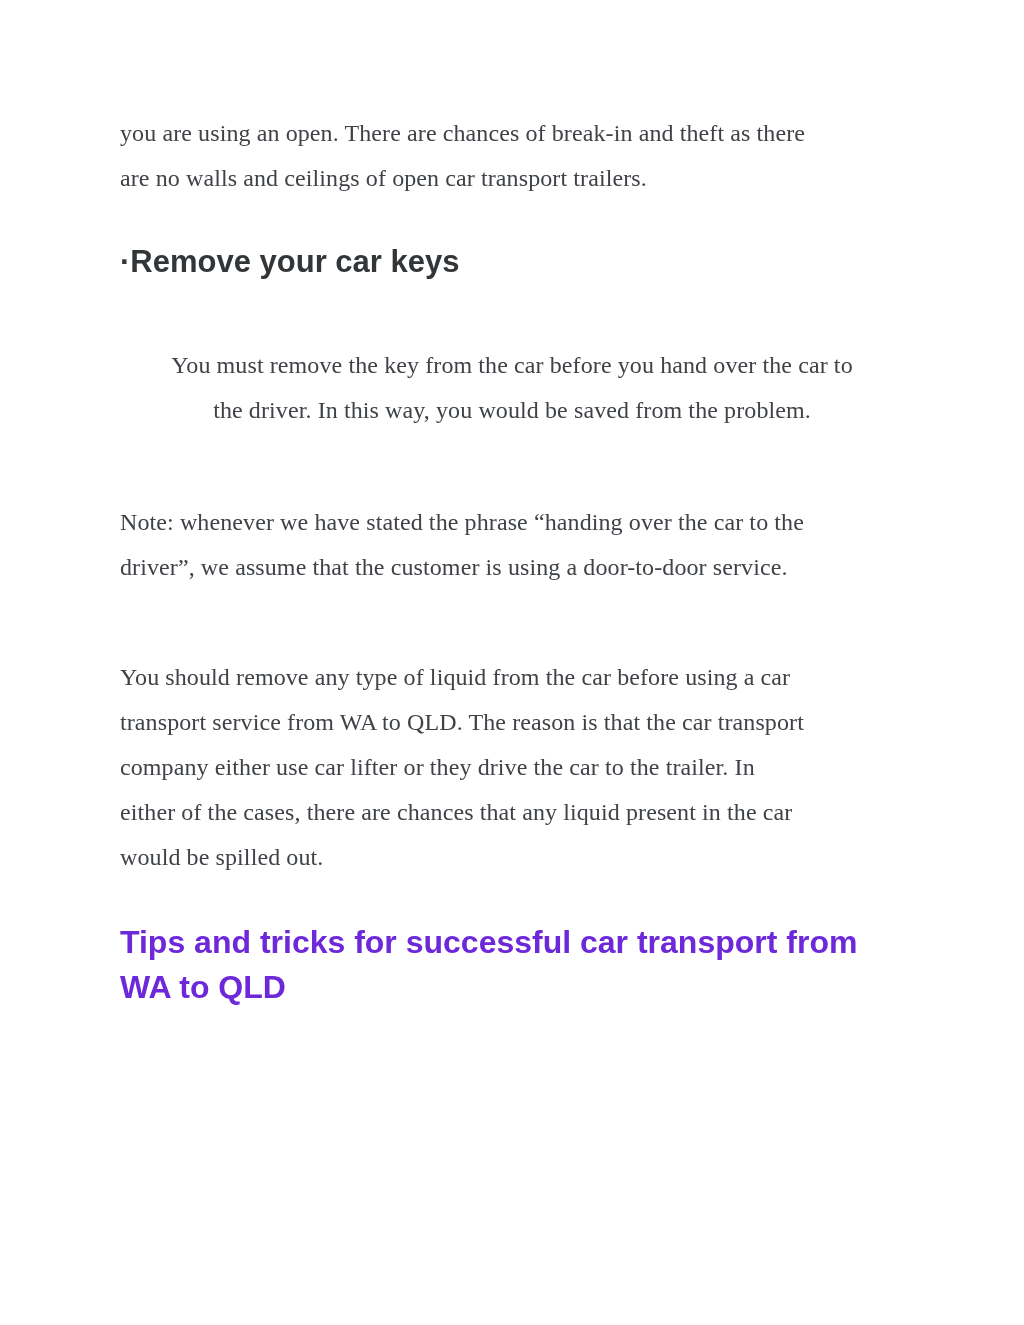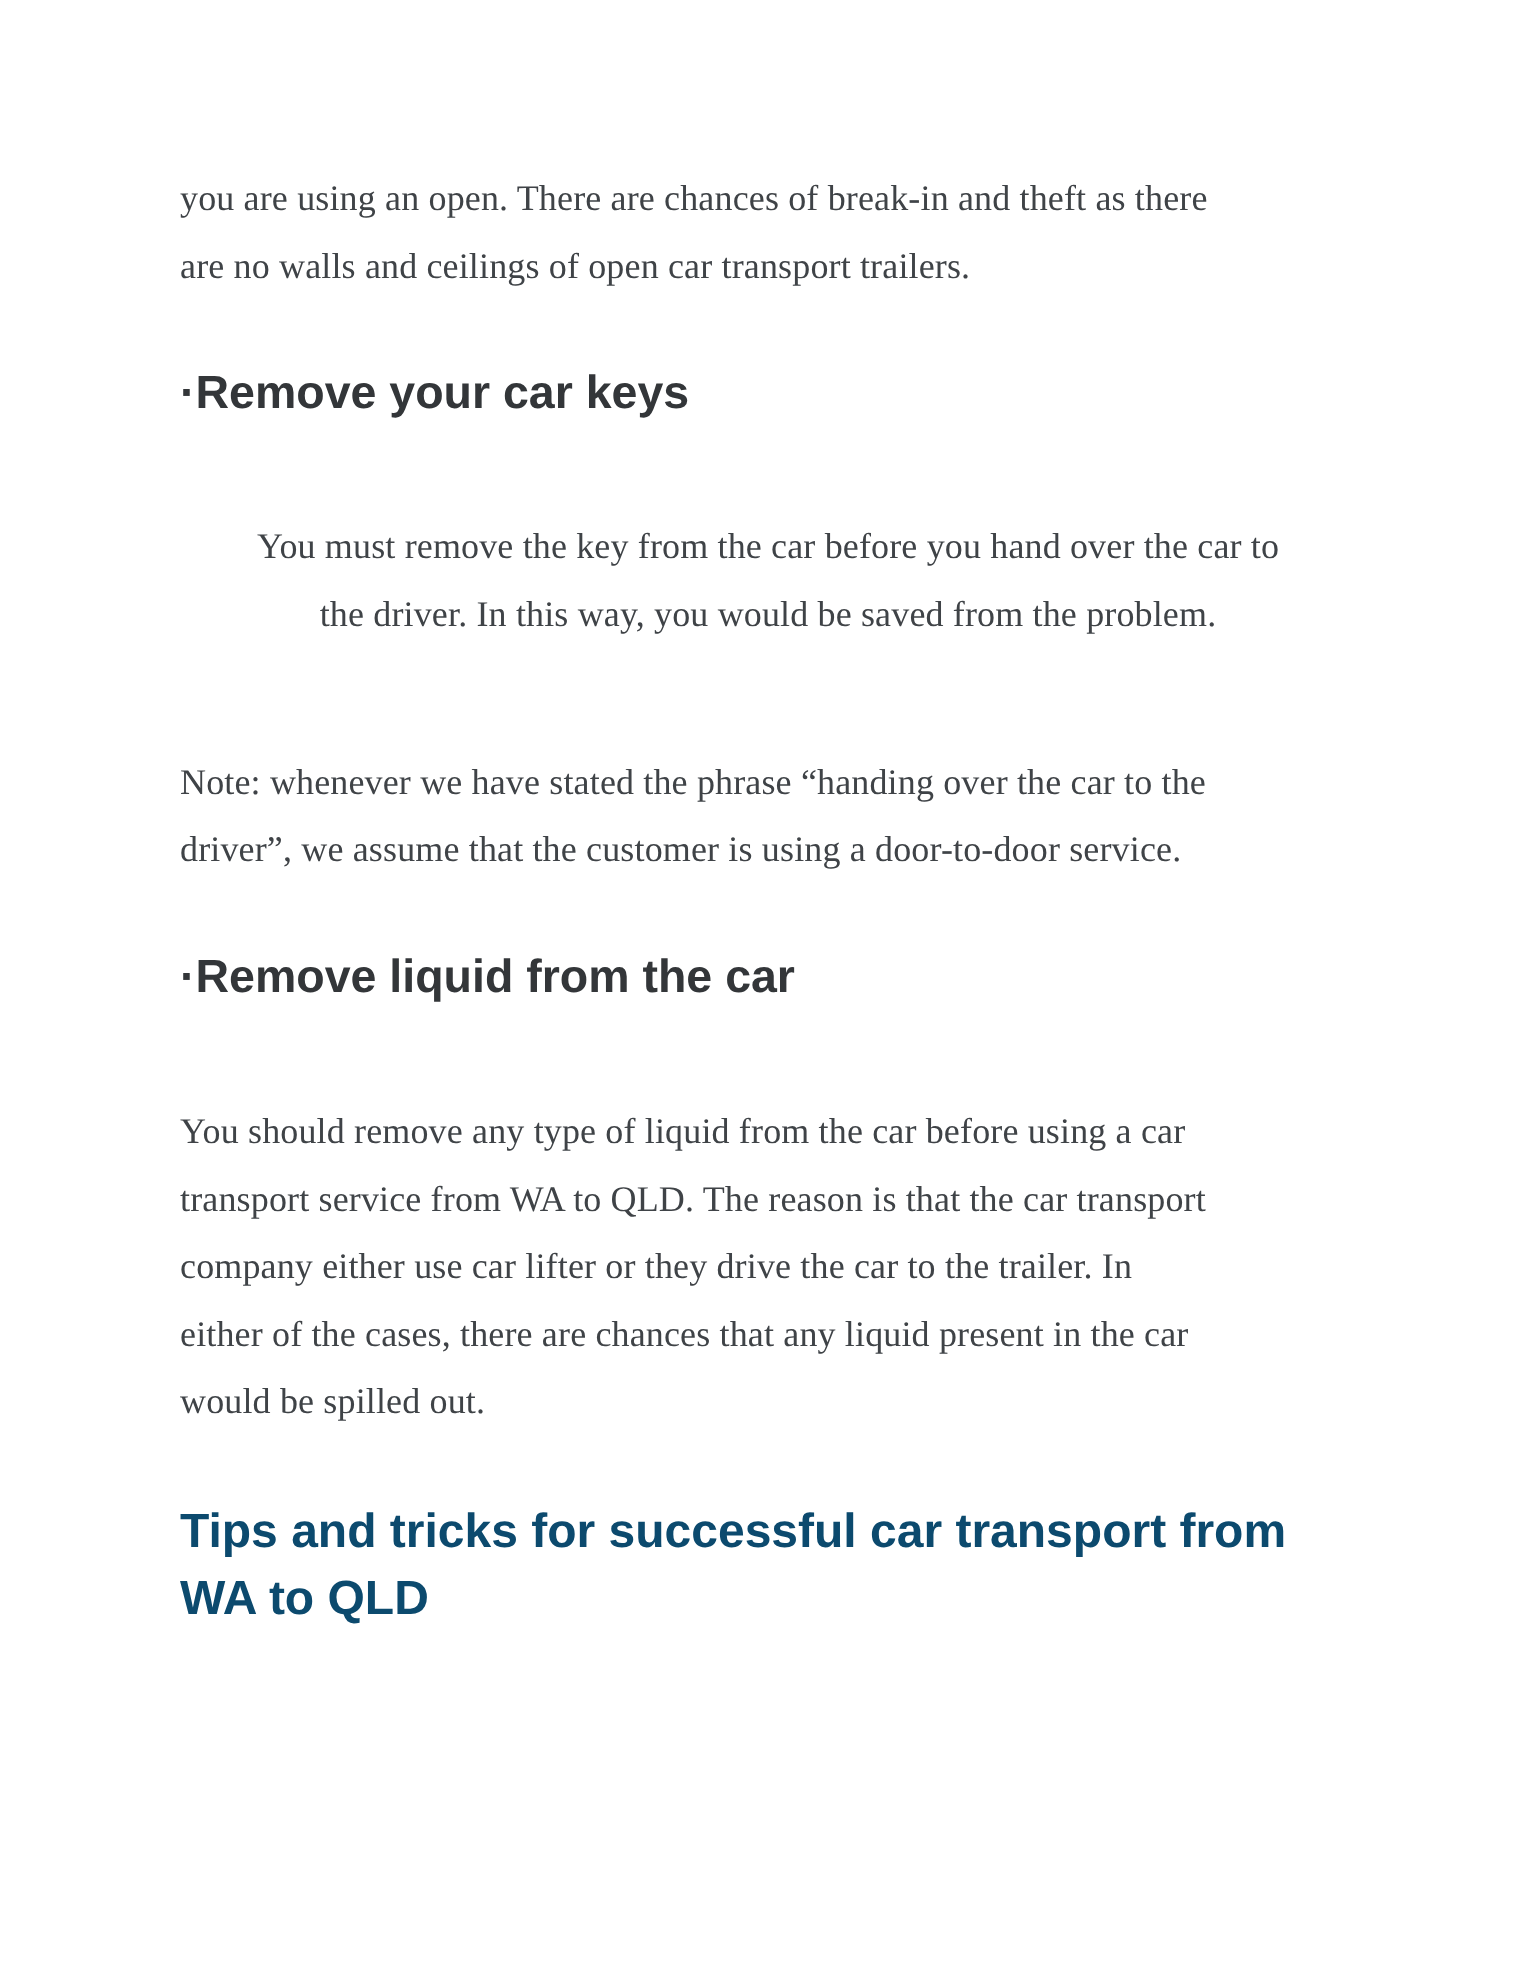--- a/index.html
+++ b/index.html
@@ -32,21 +32,21 @@
     font-weight: 700;
     color: #333639;
     margin: 0;
     white-space: pre-line;
   }
   .big-heading {
     font-family: "Liberation Sans", sans-serif;
     font-size: 32px;
     line-height: 45px;
     font-weight: 700;
-    color: #0c4a6e;
+    color: #6d28d9;
     margin: 0;
     white-space: pre-line;
   }
   .mt-44 { margin-top: 44px; }
   .mt-64 { margin-top: 64px; text-align: center; }
   .mt-67 { margin-top: 67px; font-family: Liberation Serif, serif; }
   .mt-65 { margin-top: 65px; }
   .mt-40 { margin-top: 40px; }
 </style>
 </head>
@@ -58,21 +58,20 @@
 are no walls and ceilings of open car transport trailers.</p>
 
   <h3 class="sub-heading mt-44">·Remove your car keys</h3>
 
   <p class="body-para mt-64">You must remove the key from the car before you hand over the car to
 the driver. In this way, you would be saved from the problem.</p>
 
   <p class="body-para mt-67">Note: whenever we have stated the phrase “handing over the car to the
 driver”, we assume that the customer is using a door-to-door service.</p>
 
-  <h3 class="sub-heading mt-44">·Remove liquid from the car</h3>
 
   <p class="body-para mt-65">You should remove any type of liquid from the car before using a car
 transport service from WA to QLD. The reason is that the car transport
 company either use car lifter or they drive the car to the trailer. In
 either of the cases, there are chances that any liquid present in the car
 would be spilled out.</p>
 
   <h2 class="big-heading mt-40">Tips and tricks for successful car transport from
 WA to QLD</h2>
 

